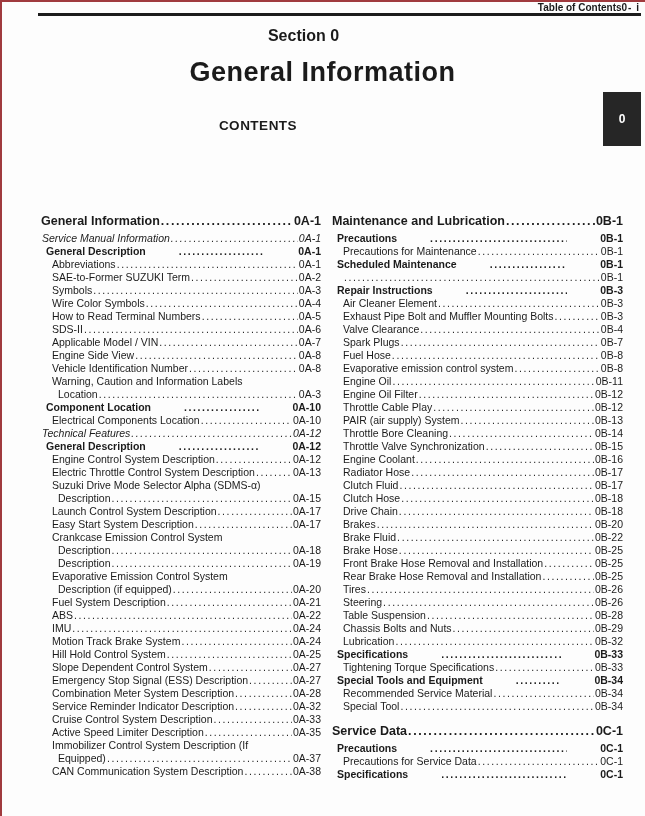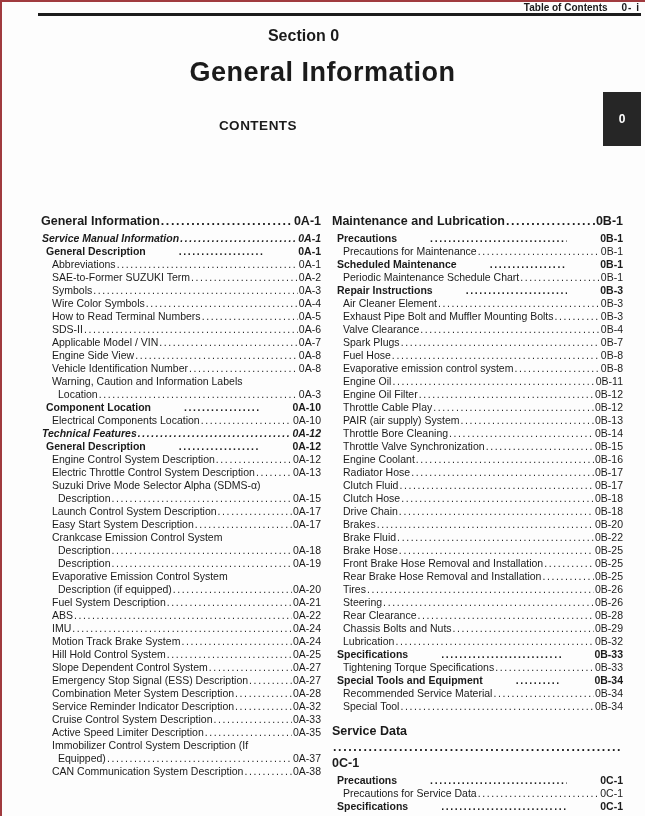--- a/index.html
+++ b/index.html
@@ -6,21 +6,21 @@
   body{
     width:645px;height:816px;position:relative;overflow:hidden;
     background:#fdfdfd;color:#1b1b1b;
     font-family:"Liberation Sans", sans-serif;
     -webkit-font-smoothing:antialiased;
   }
   .edge-top{position:absolute;top:0;left:0;width:645px;height:2px;}
   .edge-left{position:absolute;top:0;left:0;width:2px;height:816px;}
 
   .hdr{position:absolute;top:2px;right:5px;font-size:10px;font-weight:bold;white-space:nowrap;}
-  .hdr .ref{margin-left:14px;letter-spacing:1px;}
+  .hdr .ref{letter-spacing:1px;}
   .hdr-rule{position:absolute;top:13px;left:38px;right:4px;height:3px;background:#1c1c1c;}
 
   .section-label{position:absolute;top:27px;left:0;width:607px;text-align:center;
     font-size:16px;font-weight:bold;}
   .page-title{position:absolute;top:57px;left:0;width:645px;text-align:center;
     font-size:27px;font-weight:bold;letter-spacing:.5px;}
   .contents-label{position:absolute;top:118px;left:0;width:516px;text-align:center;
     font-size:13.5px;font-weight:bold;letter-spacing:.5px;}
 
   .tab{position:absolute;top:92px;right:4px;width:38px;height:54px;
@@ -35,25 +35,25 @@
   .row{display:flex;font-size:10.5px;line-height:13px;white-space:nowrap;}
   .row .label{flex:0 0 auto;}
   .row .dots{flex:1 1 auto;overflow:hidden;margin:0 1px;}
   .row .dots::after{
     content:"......................................................................................................................";
     letter-spacing:1.6px;
   }
   .row .page{flex:0 0 auto;}
 
   .lv1{font-size:12.5px;font-weight:bold;line-height:16px;margin-bottom:3px;}
-  .lv2{font-weight:bold;font-style:italic;padding-left:1px;}
+  .lv2{font-weight:normal;font-style:italic;padding-left:1px;}
   .lv3{font-weight:bold;padding-left:5px;gap:32px;}
   .lv4{padding-left:11px;}
   .lv4.cont{padding-left:17px;}
-  .gap{margin-top:10px;flex-direction:column;}
+  .gap{margin-top:10px;}
 </style>
 </head>
 <body>
 
 <div class="edge-top" style="background: rgb(160, 58, 62);"></div>
 <div class="edge-left" style="background: rgb(160, 58, 62);"></div>
 
 <div class="hdr">
   <span>Table of Contents</span><span class="ref">0- i</span>
 </div>
@@ -290,21 +290,20 @@
         <span class="label">Precautions for Maintenance</span>
         <span class="dots"></span>
         <span class="page">0B-1</span>
       </div>
       <div class="row lv3">
         <span class="label">Scheduled Maintenance</span>
         <span class="dots"></span>
         <span class="page">0B-1</span>
       </div>
       <div class="row lv4">
-        <span class="label">Periodic Maintenance Schedule Chart</span>
         <span class="dots"></span>
         <span class="page">0B-1</span>
       </div>
       <div class="row lv3">
         <span class="label">Repair Instructions</span>
         <span class="dots"></span>
         <span class="page">0B-3</span>
       </div>
       <div class="row lv4">
         <span class="label">Air Cleaner Element</span>
@@ -420,21 +419,21 @@
         <span class="label">Tires</span>
         <span class="dots"></span>
         <span class="page">0B-26</span>
       </div>
       <div class="row lv4">
         <span class="label">Steering</span>
         <span class="dots"></span>
         <span class="page">0B-26</span>
       </div>
       <div class="row lv4">
-        <span class="label">Rear Clearance</span>
+        <span class="label">Table Suspension</span>
         <span class="dots"></span>
         <span class="page">0B-28</span>
       </div>
       <div class="row lv4">
         <span class="label">Chassis Bolts and Nuts</span>
         <span class="dots"></span>
         <span class="page">0B-29</span>
       </div>
       <div class="row lv4">
         <span class="label">Lubrication</span>

